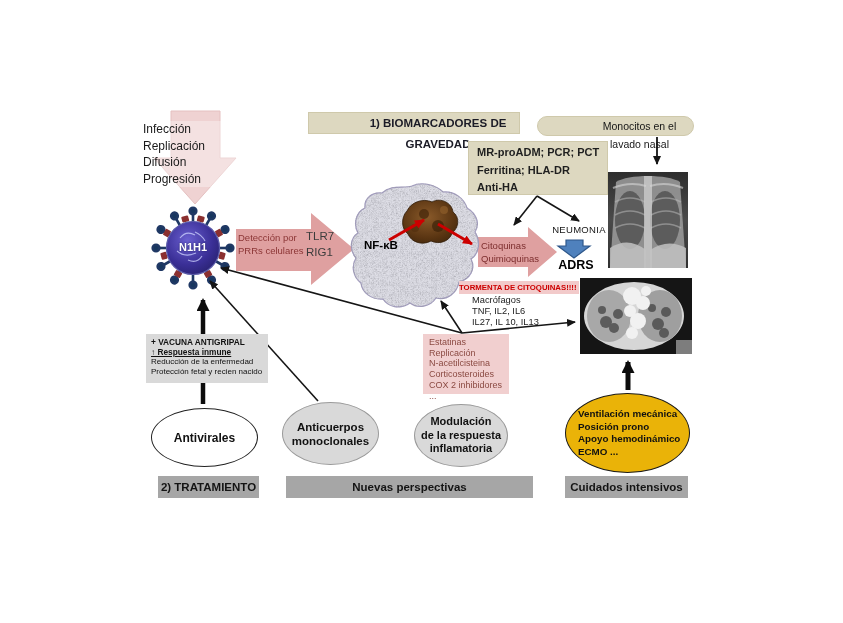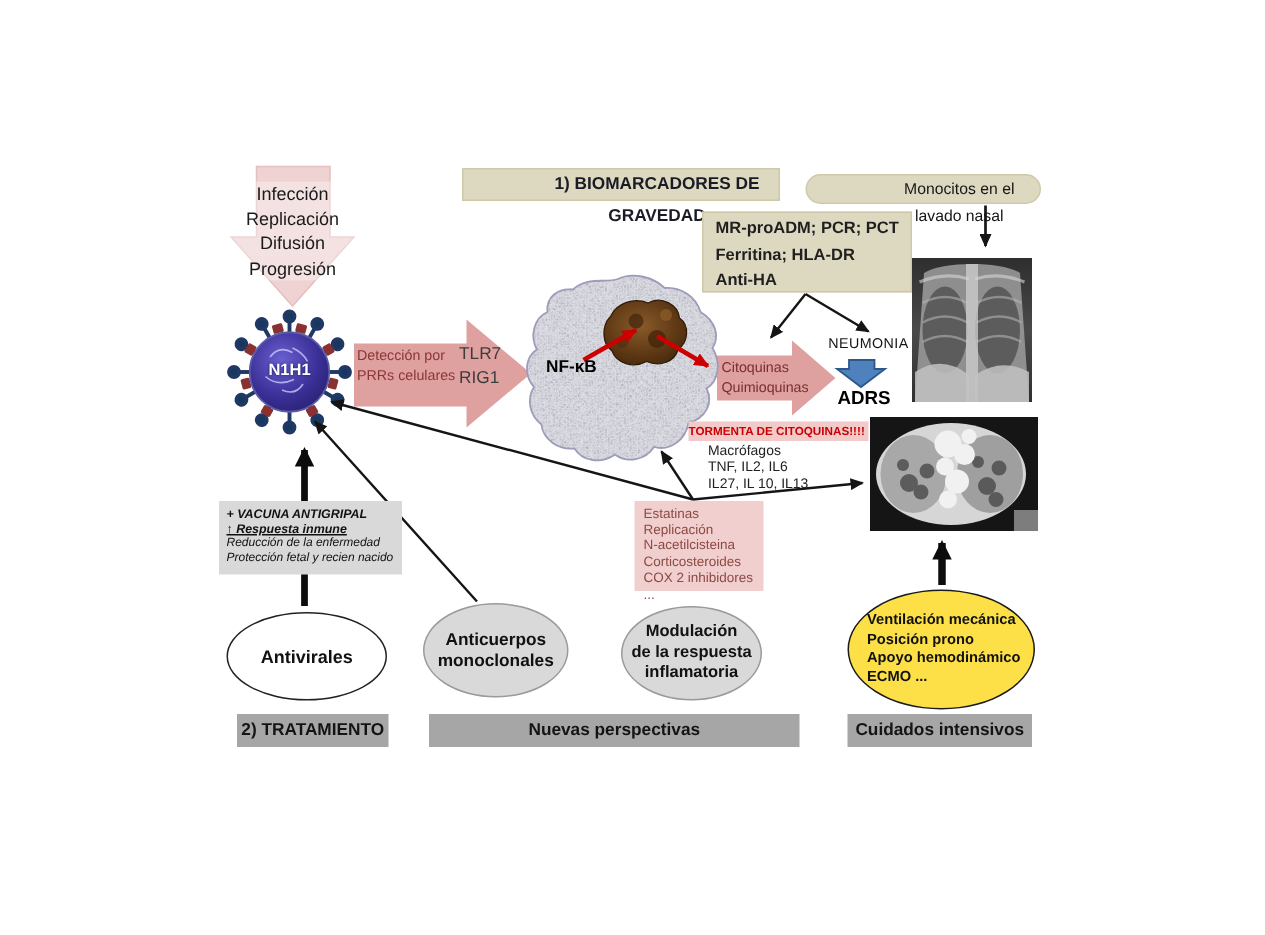--- a/index.html
+++ b/index.html
@@ -1,53 +1,53 @@
 <!DOCTYPE html>
 <html><head>
 <meta charset="utf-8">
 <style>
   html,body{margin:0;padding:0;background:#fff;}
   .canvas{position:relative;width:843px;height:623px;background:#ffffff;overflow:hidden;
           font-family:"Liberation Sans",sans-serif;color:#111;}
   svg.layer{position:absolute;left:0;top:0;z-index:1;pointer-events:none;}
   .txt{position:absolute;z-index:2;}
   .tanbox{background:#ddd8c0;border:1px solid #cfc9ab;box-sizing:border-box;padding-left:48px;}
-  .stage-lines{left:143px;top:121px;width:104px;text-align:center;font-size:12px;line-height:16.5px;color:#1a1a1a;}
+  .stage-lines{left:143px;top:121px;width:104px;font-size:12px;line-height:16.5px;color:#1a1a1a;}
   .stage-lines div{background:rgba(255,255,255,0.35);}
   .hdr{left:308px;top:112px;width:212px;height:22px;font-weight:bold;font-size:11.5px;
        color:#1b1b26;text-align:center;line-height:21px;}
   .mono{left:537px;top:116px;width:157px;height:20px;font-size:10.5px;text-align:center;line-height:18px;color:#161616;border-radius:10px;}
   .panel{left:468px;top:141px;width:140px;height:54px;font-size:11px;font-weight:600;
          line-height:17.5px;padding:2px 0 0 8px;color:#1f1f1f;}
   .det{left:238px;top:232px;width:74px;font-size:9.5px;line-height:12.5px;color:#8b3535;}
   .rec{left:306px;top:229px;width:40px;font-size:11.5px;line-height:15.5px;color:#3c3c3c;}
   .nfkb{left:364px;top:239px;width:66px;font-weight:bold;font-size:11.5px;color:#000;}
   .cito{left:481px;top:239px;width:66px;font-size:9.5px;line-height:13px;color:#7c2d2d;}
   .neu{left:548px;top:224px;width:62px;font-size:9.5px;letter-spacing:.3px;text-align:center;color:#151515;}
   .ards{left:554px;top:258px;width:44px;font-weight:bold;font-size:12.5px;text-align:center;color:#000;}
   .storm-t{left:459px;top:281px;width:120px;height:13px;background:#f2caca;color:#cc0000;
            font-weight:bold;font-size:7.8px;line-height:13px;}
   .storm-l{left:472px;top:295px;width:108px;font-size:9.3px;line-height:10.8px;color:#222;}
   .drugs{left:423px;top:334px;width:86px;height:60px;background:#f1cfcf;font-size:9px;
          line-height:10.7px;padding:3px 0 0 6px;box-sizing:border-box;color:#8b4a42;}
   .vacc{left:146px;top:334px;width:122px;height:49px;background:#d9d9d9;font-size:8px;
-        line-height:10px;padding:3px 0 0 5px;box-sizing:border-box;color:#111;font-style:italic;}
+        line-height:10px;padding:3px 0 0 5px;box-sizing:border-box;color:#111;}
   .vacc .b{font-weight:bold;font-size:8.3px;}
   .vacc .bu{font-weight:bold;font-size:8.3px;text-decoration:underline;}
   .vlabel{left:171px;top:241px;width:44px;text-align:center;color:#fff;font-weight:bold;
           font-size:11px;z-index:3;text-shadow:0 0 2px #1a1a5e;}
   .ellipse{position:absolute;border-radius:50%;display:flex;flex-direction:column;
            justify-content:center;align-items:center;text-align:center;z-index:2;box-sizing:border-box;}
   .el-anti{left:151px;top:408px;width:107px;height:59px;background:#fff;border:1.2px solid #222;
            font-weight:bold;font-size:12px;}
   .el-mono{left:282px;top:402px;width:97px;height:63px;background:#d9d9d9;border:1px solid #9a9a9a;
            font-weight:bold;font-size:11.5px;line-height:14px;}
   .el-mod{left:414px;top:404px;width:94px;height:63px;background:#d9d9d9;border:1px solid #9a9a9a;
           font-weight:bold;font-size:11px;line-height:13.5px;}
-  .el-icu{left:565px;top:393px;width:125px;height:80px;background:#fde047;border:1.4px solid #1a1a1a;
+  .el-icu{left:565px;top:393px;width:125px;height:80px;background:#eab308;border:1.4px solid #1a1a1a;
           font-weight:bold;font-size:9.8px;line-height:12.5px;align-items:flex-start;padding-left:12px;text-align:right;}
   .bar{position:absolute;top:476px;height:22px;background:#a6a6a6;color:#141414;font-weight:bold;
        font-size:11.5px;text-align:center;line-height:22px;z-index:2;}
   .bar1{left:158px;width:101px;}
   .bar2{left:286px;width:247px;}
   .bar3{left:565px;width:123px;}
 </style>
 </head>
 <body>
 

